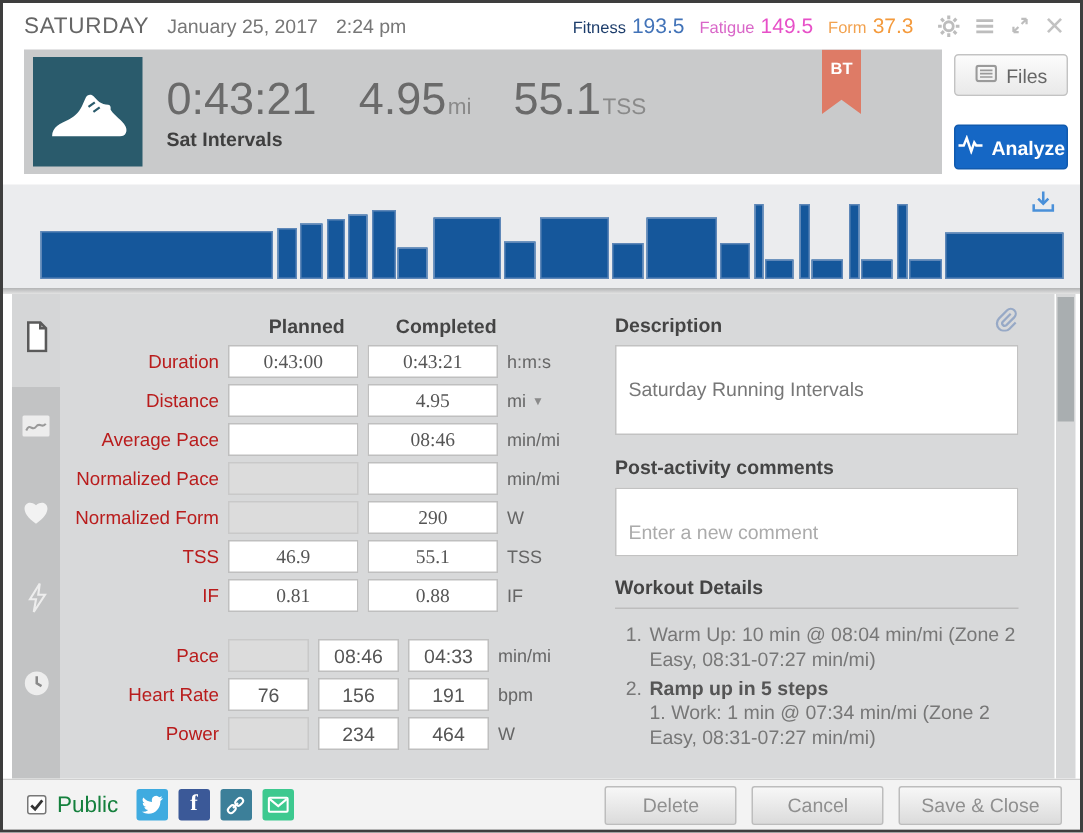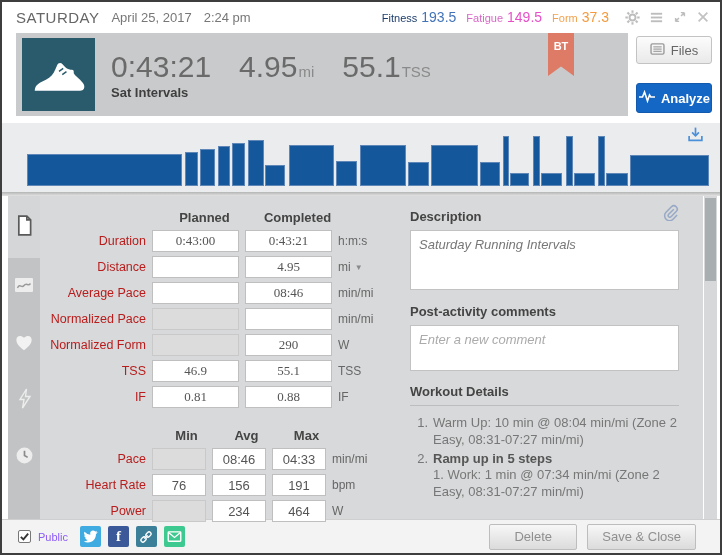--- a/index.html
+++ b/index.html
@@ -68,53 +68,53 @@
   .ibox.dis { background:#DCDCDC; border-color:#C9C9C9; }
   .w88 { width:87px; margin-right:6px; flex:none;font-family:Liberation Serif, serif; }
   .w54 { width:54px; margin-right:6px; flex:none; }
   .funit { font-size:12px; color:#666; display:flex; align-items:center; gap:4px; }
   .dd { font-size:8px; color:#8A8A8A; cursor:pointer; }
   .stats-gap { height:14px; }
 
   
   .right-panel { flex:1; min-width:0; padding:10px 24px 0 18px; position:relative; overflow:hidden; }
   .rp-head { font-size:13px; font-weight:bold; color:#444; margin:3px 0 6px; }
-  .tbox { background:#fff; border:1px solid #C2C2C2; font-size:13px; padding:6px 8px;font-style:italic; }
+  .tbox { background:#fff; border:1px solid #C2C2C2; font-size:13px; padding:21px 8px; }
   .desc-box { height:60px; color:#777; }
   .cmt-box { height:46px; color:#ABABAB; }
   .clip-icon { position:absolute; right:24px; top:8px; cursor:pointer; }
   .wd-rule { border:none; border-top:1px solid #BDBDBD; margin:4px 0 9px; }
   .wd-item { display:flex; font-size:13px; margin-bottom:3px; }
   .wd-num { width:18px; flex:none; text-align:right; margin-right:5px; color:#777; }
   .wd-title { font-weight:bold; color:#555; margin-bottom:1px; }
   .wd-text { color:#777; line-height:1.28; }
   .scroll-track { position:absolute; right:3px; top:0; bottom:0; width:13px; background:#D7D8D9; }
   .scroll-thumb { position:absolute; top:2px; left:1px; width:11px; height:83px; background:#A9AEB0; cursor:pointer; }
 
   
   .footer { flex:none; height:34px; background:#F3F3F3; border-top:1px solid #CFCFCF;
             display:flex; align-items:center; padding:0 12px 0 16px; }
   .chk { width:13px; height:13px; background:#FDFDFD; border:1px solid #777; border-radius:2px;
          display:flex; align-items:center; justify-content:center; cursor:pointer; }
-  .pub-label { font-size:11px; color:#8b5cf6; margin:0 12px 0 7px; }
+  .pub-label { font-size:15px; color:#15803d; margin:0 12px 0 7px; }
   .share { display:flex; gap:7px; }
   .social { width:21px; height:21px; border-radius:2px; display:flex; align-items:center; justify-content:center; cursor:pointer; color:#fff; }
   .fb-f { font-size:15px; font-weight:bold; color:#fff; font-family:"Liberation Serif", serif; }
-  .footer-right { margin-left:auto; display:flex; gap:10px; margin-right:12px; }
+  .footer-right { margin-left:auto; display:flex; gap:10px; }
   .fbtn { height:26px; min-width:88px; background:linear-gradient(#F7F7F7,#DBDBDB); border:1px solid #BDBDBD;
           border-radius:2px; color:#8F8F8F; font-size:13px; padding:0 14px; cursor:pointer; font-family:inherit; }
 </style>
 </head>
 <body>
 
 <div class="window">
 
   <div class="titlebar">
     <span class="tb-day">SATURDAY</span>
-    <span class="tb-date">April 25, 2017</span>
+    <span class="tb-date">January 25, 2017</span>
     <span class="tb-time">2:24 pm</span>
     <div class="tb-metrics">
       <span class="metric m0">
           <span class="m-label">Fitness</span>
           <span class="m-value">193.5</span>
         </span>
       <span class="metric m1">
           <span class="m-label">Fatigue</span>
           <span class="m-value">149.5</span>
         </span>
@@ -342,26 +342,20 @@
             <div class="frow">
               <span class="flabel">IF</span>
               <div class="ibox w88">0.81</div>
               <div class="ibox w88">0.88</div>
               <span class="funit">
                 <span>IF</span>
               </span>
             </div>
           </div>
         <div class="stats-gap"></div>
-        <div class="fhead">
-          <span class="sp" style="width:118px"></span>
-          <span class="h3">Min</span>
-          <span class="h3">Avg</span>
-          <span class="h3">Max</span>
-        </div>
         <div id="stat-rows">
             <div class="frow">
               <span class="flabel">Pace</span>
               <div class="ibox w54 dis"></div>
               <div class="ibox w54">08:46</div>
               <div class="ibox w54">04:33</div>
               <span class="funit">min/mi</span>
             </div>
             <div class="frow">
               <span class="flabel">Heart Rate</span>
@@ -440,17 +434,18 @@
         </span>
         <span class="social" style="background: rgb(61, 201, 143);">
           <svg width="15" height="13" viewBox="0 0 24 20">
             <rect x="2" y="2.5" width="20" height="15" rx="1" fill="none" stroke="#fff" stroke-width="2.2"></rect>
             <path d="M3 4 l9 7.5 L21 4" fill="none" stroke="#fff" stroke-width="2.2"></path>
           </svg>
         </span>
       </span>
     <span class="footer-right">
       <button class="fbtn">Delete</button>
+      <button class="fbtn">Cancel</button>
       <button class="fbtn">Save &amp; Close</button>
     </span>
   </div>
 
 </div>
 
 </body></html>

